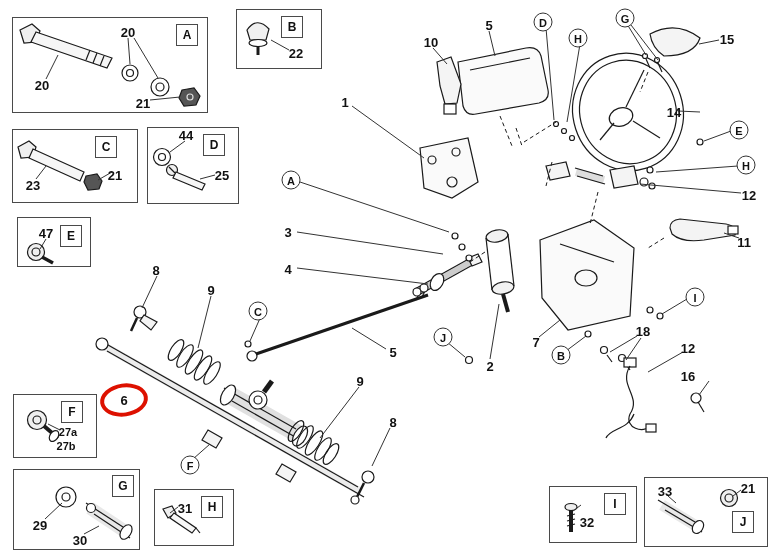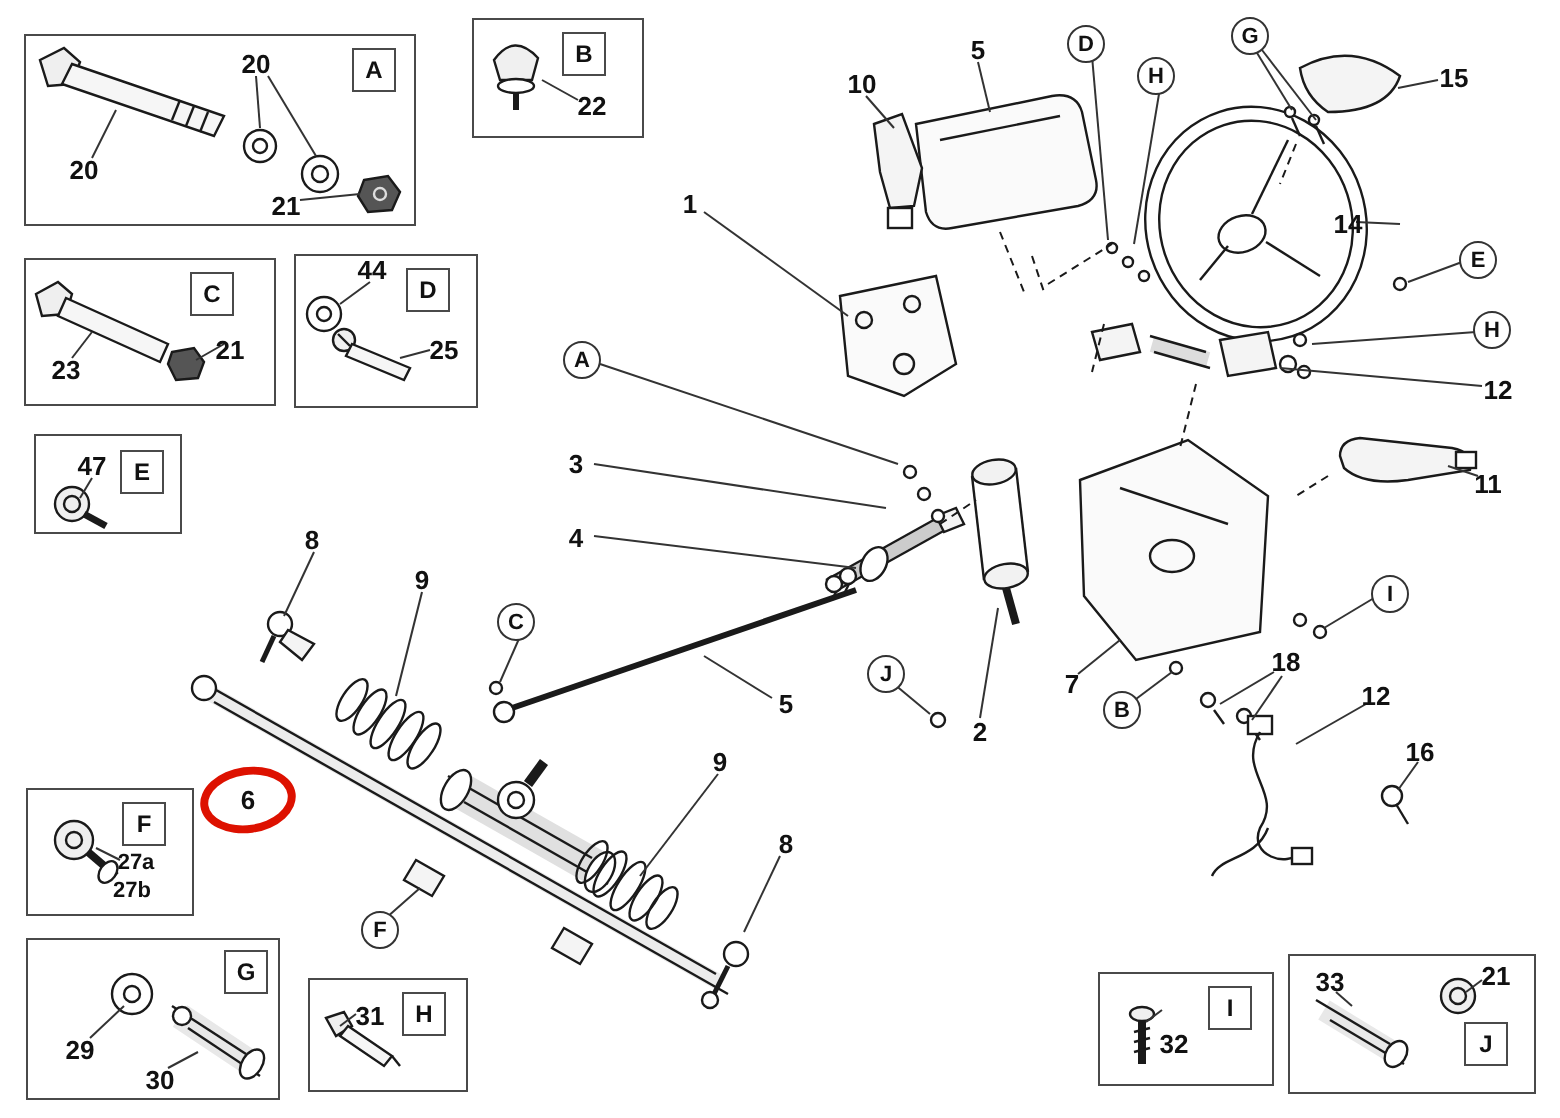--- a/index.html
+++ b/index.html
@@ -408,21 +408,21 @@
   <span class="num" style="left:156px;top:270px">8</span>
   <span class="num" style="left:393px;top:422px">8</span>
   <span class="num" style="left:211px;top:290px">9</span>
   <span class="num" style="left:360px;top:381px">9</span>
   <span class="num" style="left:431px;top:42px">10</span>
   <span class="num" style="left:744px;top:242px">11</span>
   <span class="num" style="left:749px;top:195px">12</span>
   <span class="num" style="left:489px;top:25px">5</span>
   <span class="num" style="left:674px;top:112px">14</span>
   <span class="num" style="left:727px;top:39px">15</span>
-  <span class="num" style="left:710px;top:376px">16</span>
+  <span class="num" style="left:688px;top:376px">16</span>
   <span class="num" style="left:688px;top:348px">12</span>
   <span class="num" style="left:643px;top:331px">18</span>
 
   <span class="num" style="left:42px;top:85px">20</span>
   <span class="num" style="left:128px;top:32px">20</span>
   <span class="num" style="left:143px;top:103px">21</span>
   <span class="num" style="left:296px;top:53px">22</span>
   <span class="num" style="left:33px;top:185px">23</span>
   <span class="num" style="left:115px;top:175px">21</span>
   <span class="num" style="left:186px;top:135px">44</span>

